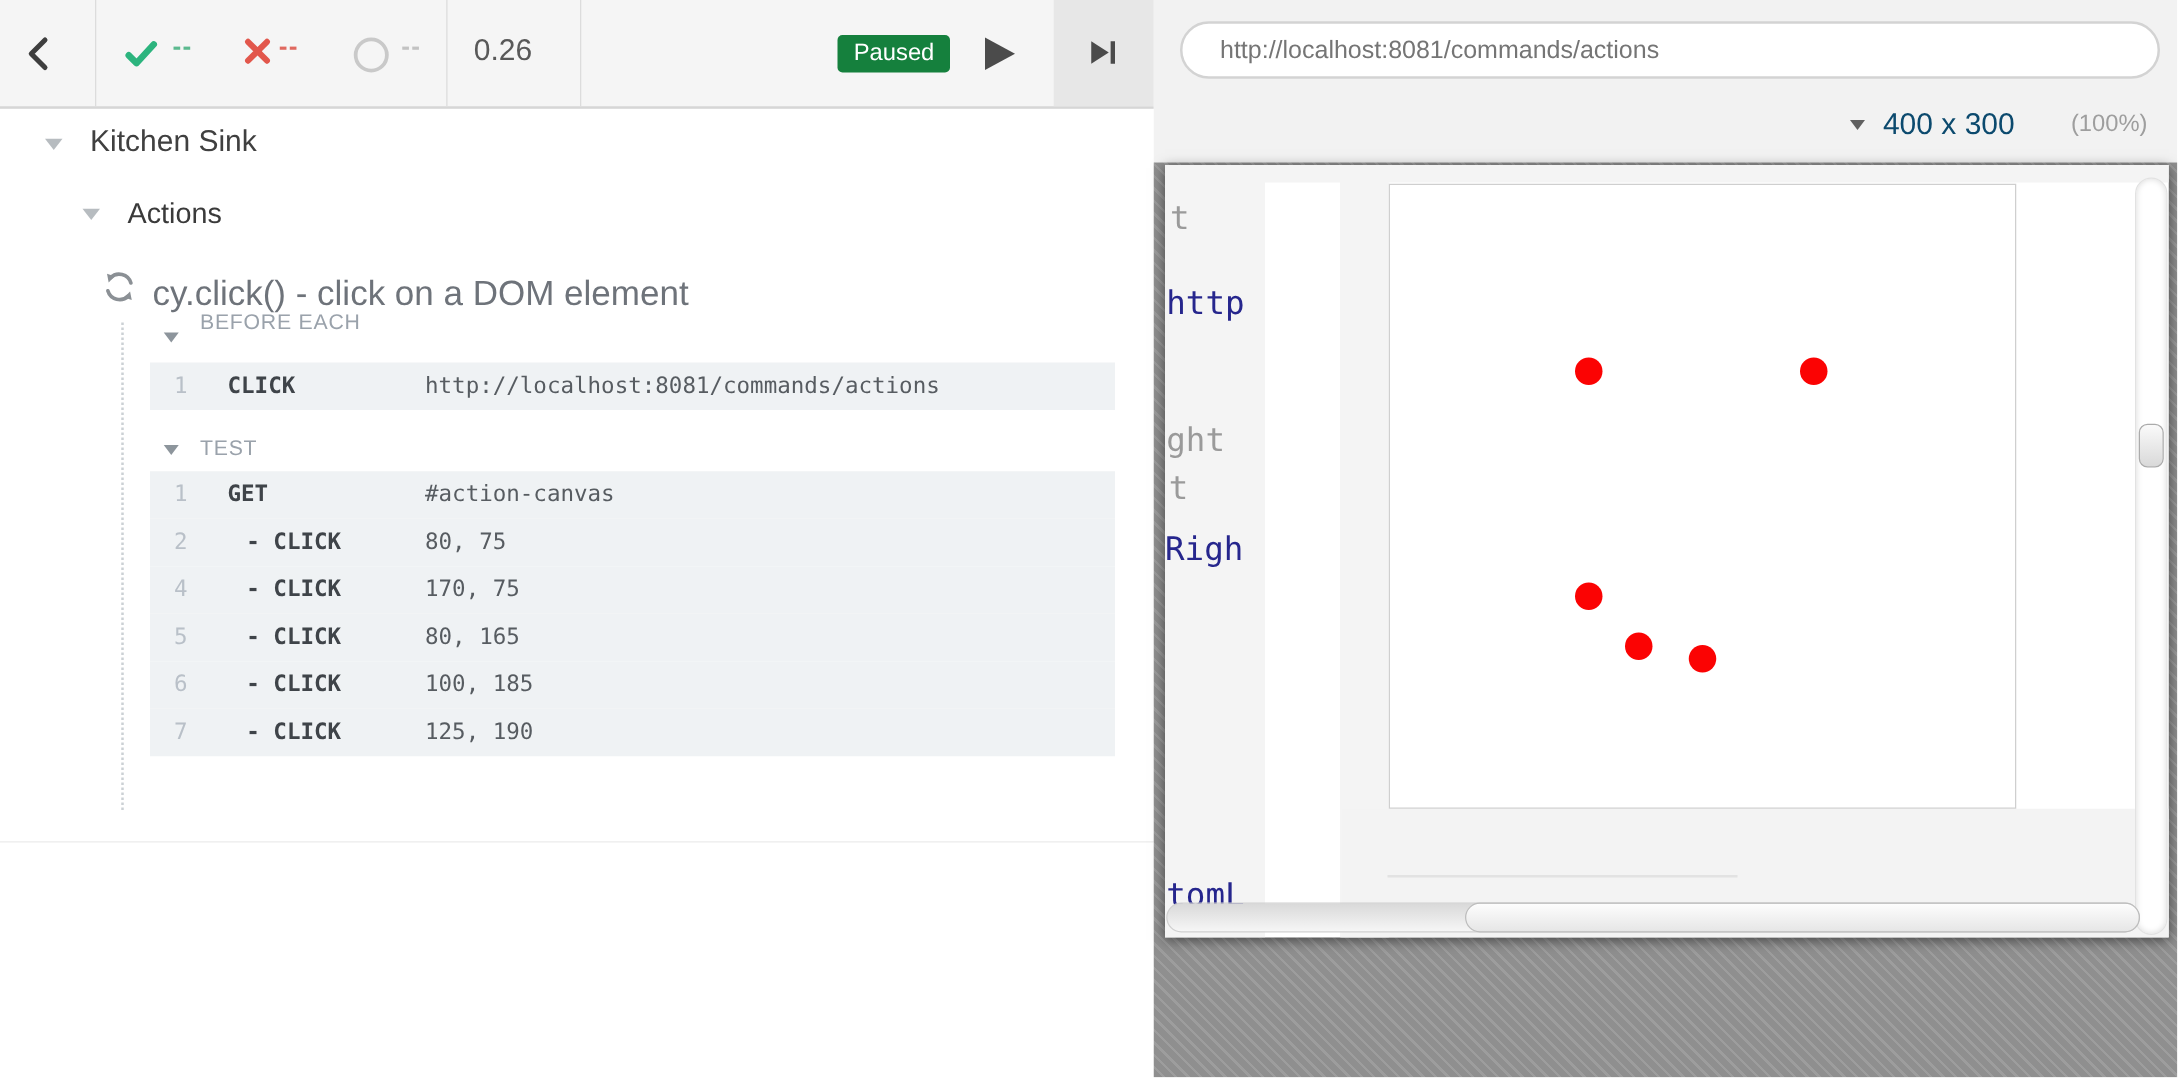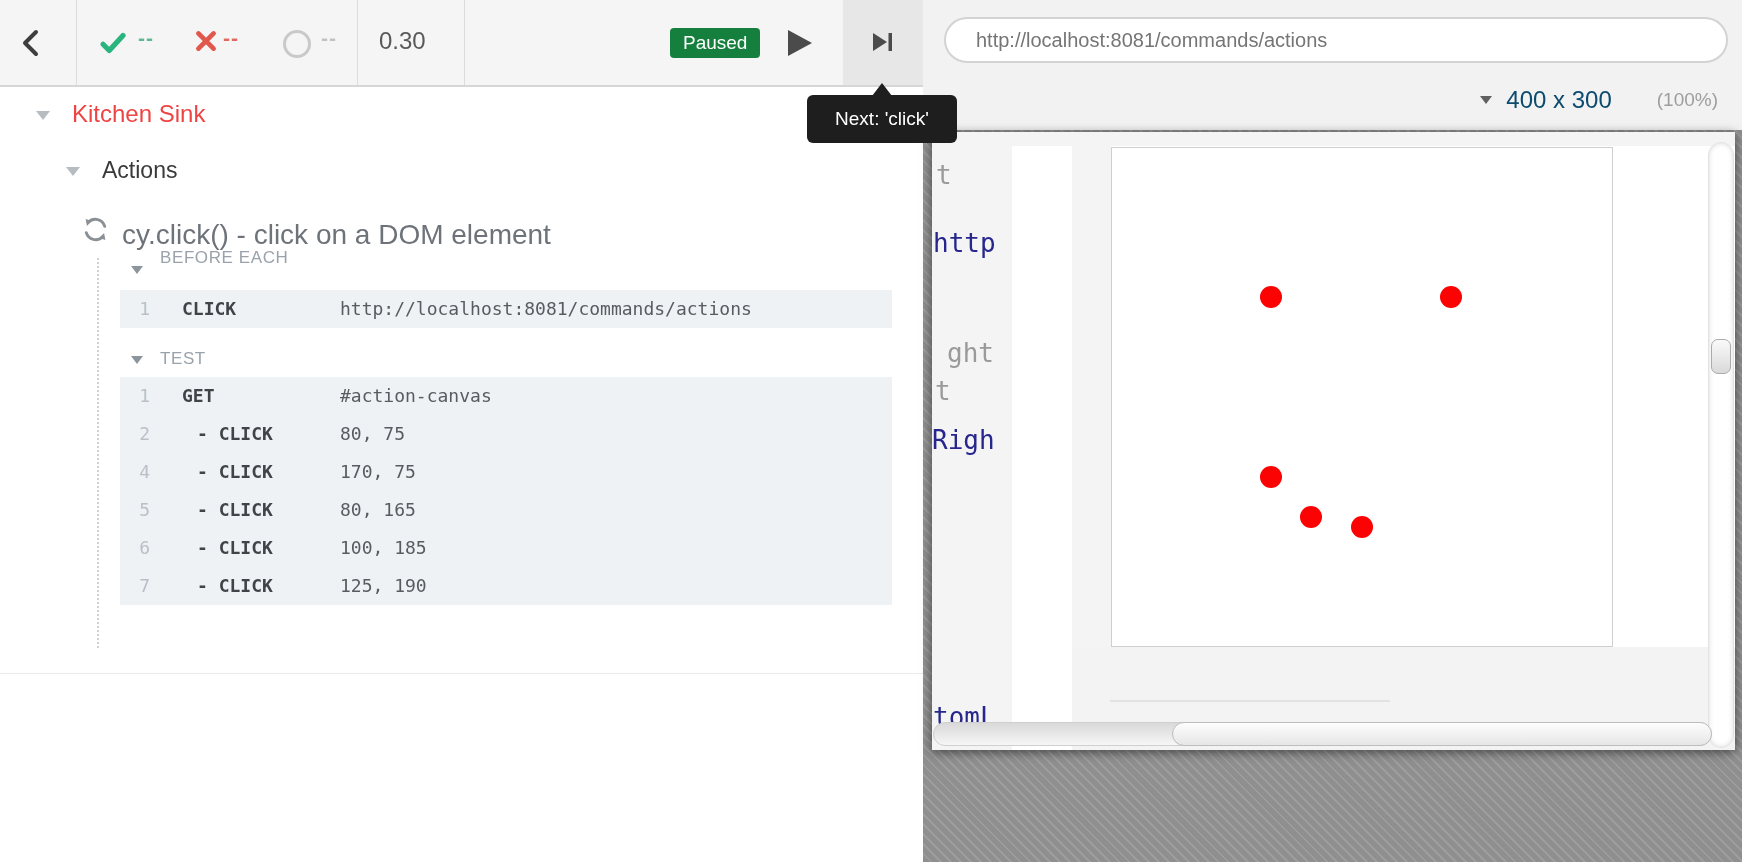--- a/index.html
+++ b/index.html
@@ -22,21 +22,21 @@
      padding:0 13px;background:#15803d;border-radius:4px;color:#fff;font-size:19px;}
   #play-btn{position:absolute;left:788px;top:30px;width:0;height:0;cursor:pointer;
      border-left:24px solid #4b4b4b;border-top:13px solid transparent;border-bottom:13px solid transparent;}
   #step-cell{position:absolute;left:843px;top:0;width:80px;height:85px;background:#e7e7e7;cursor:pointer;}
   #step-icon{position:absolute;left:25px;top:27px;}
 
   
   .caret{width:0;height:0;border-left:7px solid transparent;border-right:7px solid transparent;
          border-top:9px solid #b7bcc0;position:absolute;cursor:pointer;}
   .caret.hook{border-left-width:6px;border-right-width:6px;border-top:8px solid #8d959c;}
-  #suite-title{position:absolute;left:72px;top:100px;font-size:24px;color:#ef4444;cursor:pointer;text-align:center;}
+  #suite-title{position:absolute;left:72px;top:100px;font-size:24px;color:#404040;cursor:pointer;text-align:center;}
   #subsuite-title{position:absolute;left:102px;top:157px;font-size:23px;color:#3a3a3a;cursor:pointer;}
   #test-title-row{position:absolute;left:82px;top:216px;height:30px;cursor:pointer;}
   #test-title{position:absolute;left:40px;top:3px;font-size:28px;color:#6e737a;white-space:nowrap;}
 
   #hook-line{position:absolute;left:97px;top:258px;height:390px;border-left:2px dotted #ccd1d5;}
   .hook-label{position:absolute;font-size:17px;color:#9aa2ab;letter-spacing:.6px;cursor:pointer;}
 
   .rows{position:absolute;left:120px;width:772px;}
   #rows-beforeeach{top:290px;}
   #rows-test{top:377px;}
@@ -133,21 +133,21 @@
         <svg width="26" height="26" viewBox="0 0 24 24">
           <path d="M5 5 L19 19 M19 5 L5 19" fill="none" stroke="#e2574c" stroke-width="4.4" stroke-linecap="round"></path>
         </svg>
       </div>
       <div class="stat-dashes" style="left:223px;color:#e0695f">--</div>
 
       <div id="stat-pending-ring"></div>
       <div class="stat-dashes" style="left:321px;color:#c2c2c2">--</div>
 
       <div class="tb-sep" style="left:357px"></div>
-      <div id="time-box">0.30</div>
+      <div id="time-box">0.26</div>
       <div class="tb-sep" style="left:464px"></div>
 
       <div id="paused-badge">Paused</div>
       <div id="play-btn"></div>
       <div id="step-cell">
         <span id="step-icon">
           <svg width="30" height="30" viewBox="0 0 30 30">
             <polygon points="5,6 19,15 5,24" fill="#4b4b4b"></polygon>
             <rect x="20.5" y="6" width="3.5" height="18" fill="#4b4b4b"></rect>
           </svg>
@@ -238,37 +238,33 @@
         <div class="band" id="band-a"></div>
         <div class="band" id="band-c"></div>
         <div id="below-canvas"></div>
         <div id="top-strip"></div>
         <div id="app-hr"></div>
 
         <div id="action-canvas"></div>
         <div>
             <span class="frag gray" style="left: 4px; top: 28px;">t</span>
             <span class="frag blue" style="left: 1px; top: 96px;">http</span>
-            <span class="frag gray" style="left: 1px; top: 206px; padding-left: 14px;">ght</span>
+            <span class="frag gray" style="left: 1px; top: 206px;">ght</span>
             <span class="frag gray" style="left: 3px; top: 244px;">t</span>
             <span class="frag blue" style="left: 0px; top: 293px;">Righ</span>
             <span class="frag blue" style="left: 1px; top: 570px;">tomL</span>
           </div>
 
         <div id="v-track"></div>
         <div id="v-thumb"></div>
         <div id="h-track"></div>
         <div id="h-thumb"></div>
       <span class="dot" style="left: 328px; top: 154px;"></span>
           <span class="dot" style="left: 508px; top: 154px;"></span>
           <span class="dot" style="left: 328px; top: 334px;"></span>
           <span class="dot" style="left: 368px; top: 374px;"></span>
           <span class="dot" style="left: 419px; top: 384px;"></span>
         </div>
     </div>
   </section>
 
-  <div id="tooltip">
-    <div id="tooltip-arrow"></div>
-    <span>Next: 'click'</span>
-  </div>
 
 </div>
 
 </body></html>

